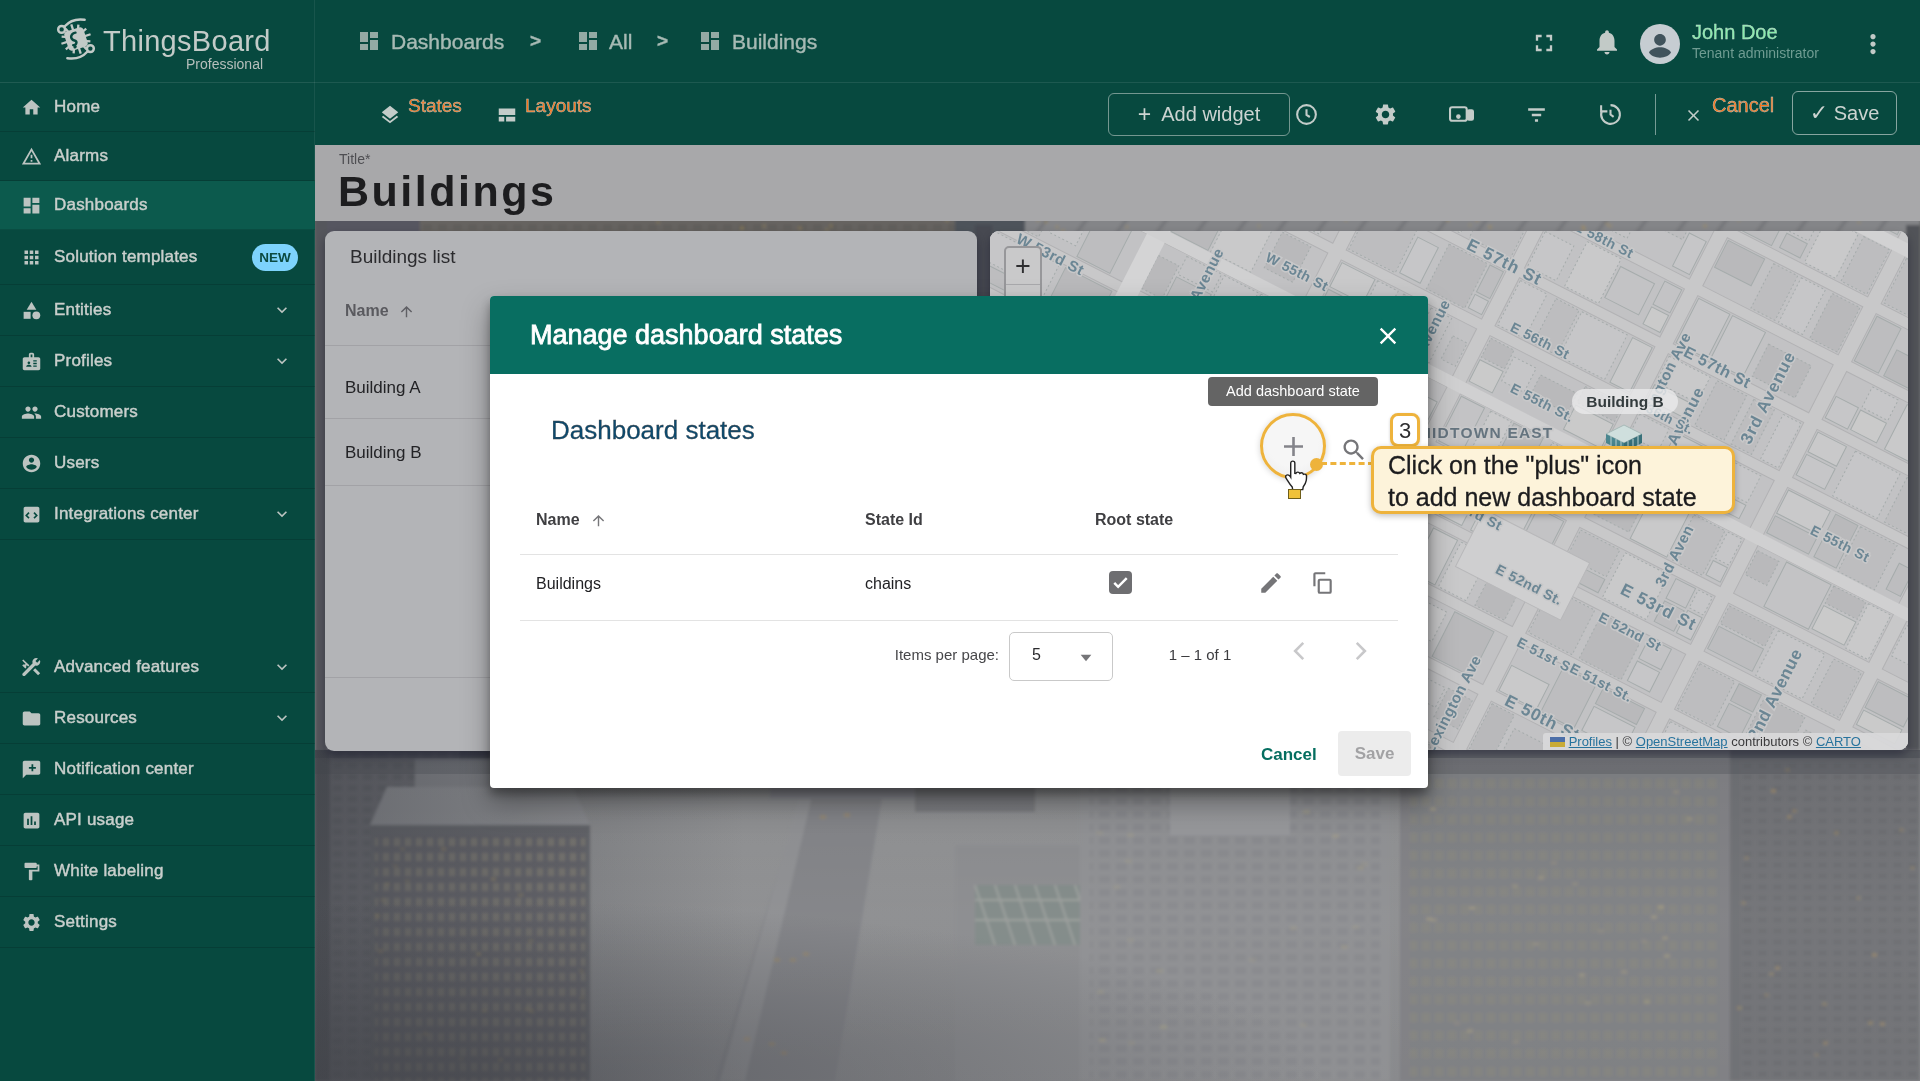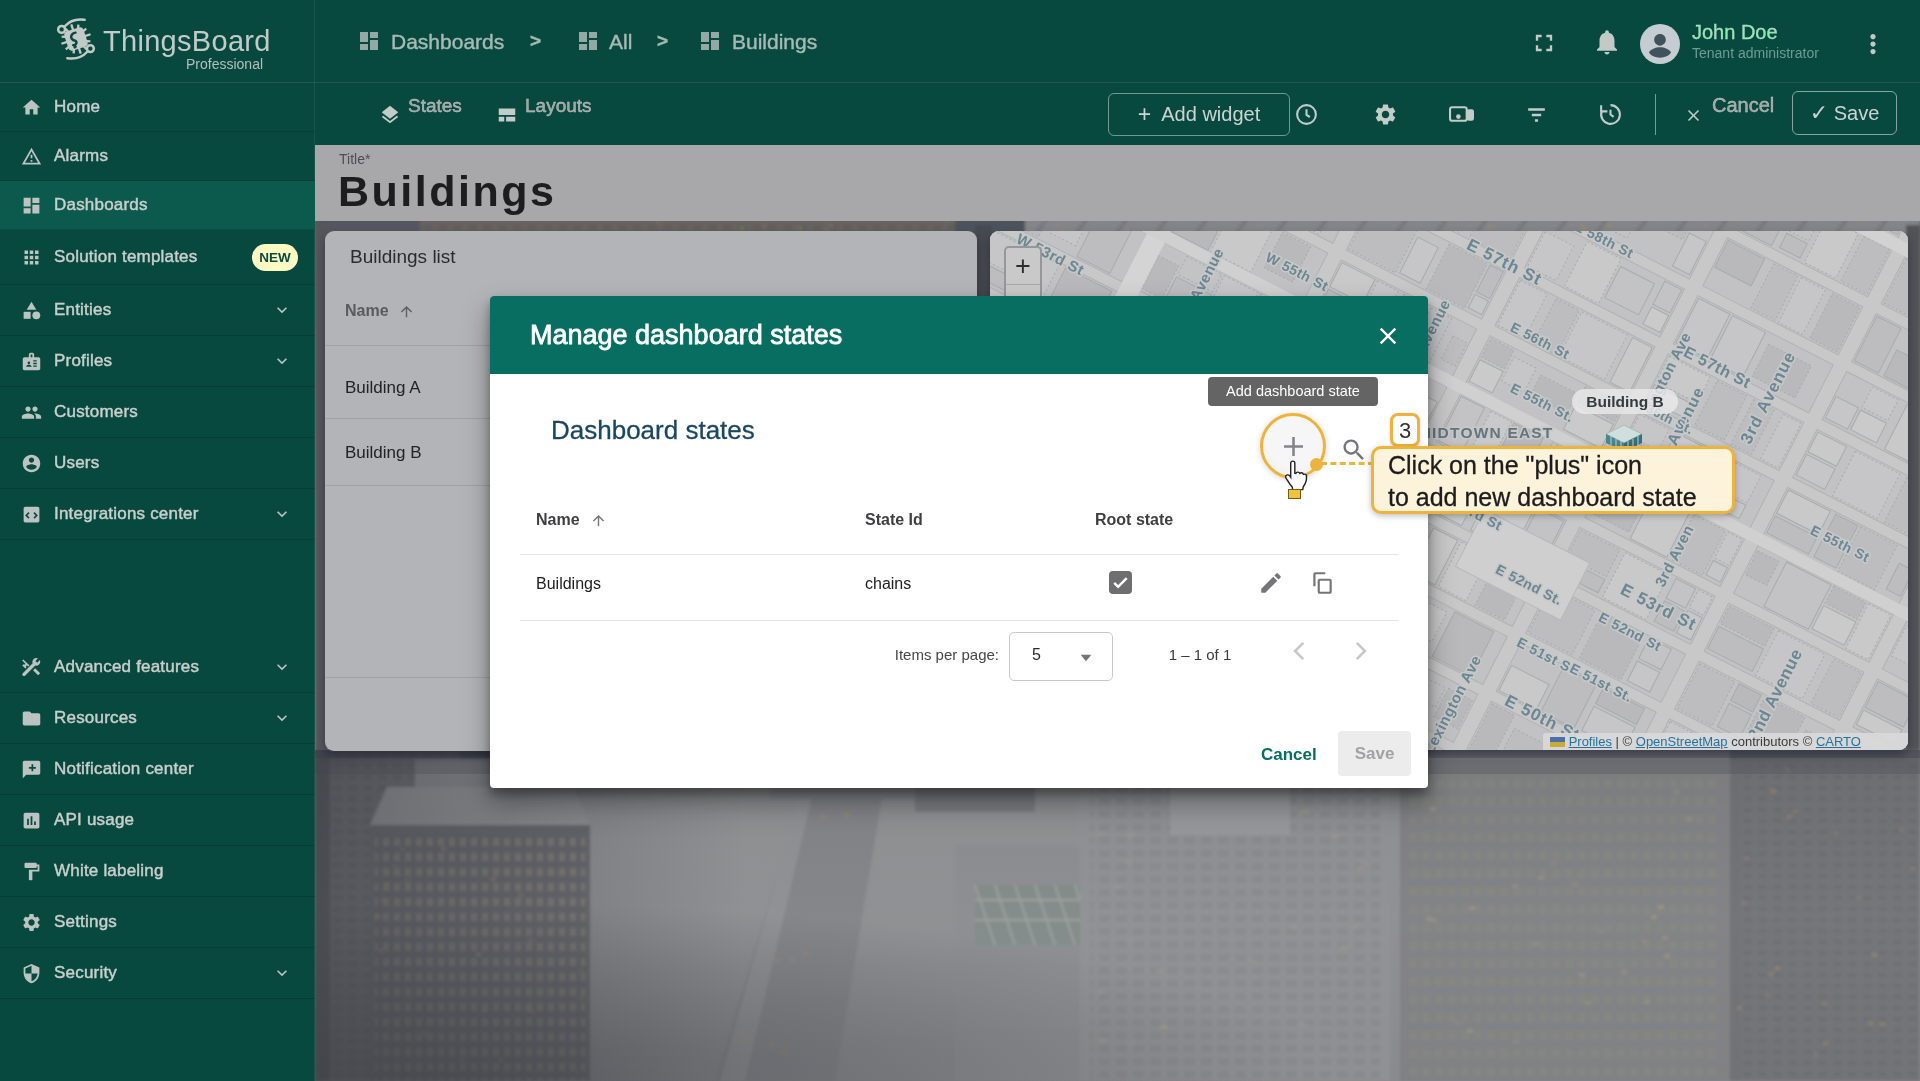--- a/index.html
+++ b/index.html
@@ -27,30 +27,30 @@
 #attrib .flag{display:inline-block;width:15px;height:10px;vertical-align:-1px}
 .bigB{position:absolute;left:1572px;top:389px;width:106px;height:25px;background:rgba(234,234,235,.8);border-radius:12.5px;font-size:15.5px;font-weight:700;color:#333b3d;text-align:center;line-height:25px}
 
 #sidebar{position:absolute;left:0;top:0;width:315px;height:1081px;background:#07493f;border-right:1px solid rgba(255,255,255,.07)}
 #logo{position:absolute;left:0;top:0;width:315px;height:83px;border-bottom:1px solid rgba(255,255,255,.1)}
 .nav{position:absolute;left:0;width:315px;display:flex;align-items:center;border-bottom:1px solid rgba(0,0,0,.14)}
 .nav .ic{position:absolute;left:21px;width:21px;height:21px}
 .nav .lb{position:absolute;left:54px;font-size:17px;color:#c9cfcc;font-weight:400;letter-spacing:.2px;-webkit-text-stroke:0.45px #c9cfcc}
 .nav .chev{position:absolute;left:272px;width:20px;height:20px}
 .nav.sel{background:#0c5a4d}
-.newb{position:absolute;left:252px;width:46px;height:27px;background:#fef9c3;border-radius:13.5px;color:#0b4a40;font-size:13.5px;font-weight:700;text-align:center;line-height:27px}
+.newb{position:absolute;left:252px;width:46px;height:27px;background:#7dd3fc;border-radius:13.5px;color:#0b4a40;font-size:13.5px;font-weight:700;text-align:center;line-height:27px}
 
 #topbar{position:absolute;left:315px;top:0;width:1605px;height:83px;background:#07493f;border-bottom:1px solid rgba(255,255,255,.09)}
 .crumb{position:absolute;top:30px;font-size:21px;color:#a7bab4;-webkit-text-stroke:0.4px #a7bab4}
 .crumbi{position:absolute;top:29px;width:24px;height:24px}
 #topbar .uname{position:absolute;left:1377px;top:21px;font-size:20px;color:#86efac;-webkit-text-stroke:0.3px #ccd3d0}
 #topbar .urole{position:absolute;left:1377px;top:45px;font-size:14px;color:#6f9c92}
 
 #toolbar{position:absolute;left:315px;top:84px;width:1605px;height:61px;background:#07493f}
-.tbtn{position:absolute;top:0;height:43px;display:flex;align-items:center;color:#a3a3a3;font-size:20px;-webkit-text-stroke:0.4px #c3ccc9}
+.tbtn{position:absolute;top:0;height:43px;display:flex;align-items:center;color:#f97316;font-size:20px;-webkit-text-stroke:0.4px #c3ccc9}
 #addw{position:absolute;left:793px;top:9px;width:182px;height:43px;border:1px solid rgba(205,215,212,.55);border-radius:6px;color:#ccd4d1;font-size:20px;text-align:center;line-height:41px}
 #saveb{position:absolute;left:1477px;top:7px;width:105px;height:44px;border:1px solid rgba(205,215,212,.65);border-radius:6px;color:#ccd4d1;font-size:20px;text-align:center;line-height:42px}
 .ticon{position:absolute;top:18px;width:25px;height:25px}
 
 #modal{position:absolute;left:490px;top:296px;width:938px;height:492px;background:#fff;border-radius:4px;box-shadow:0 14px 28px rgba(0,0,0,.35),0 6px 10px rgba(0,0,0,.3)}
 #mhead{position:absolute;left:0;top:0;width:100%;height:78px;background:#086e61;border-radius:4px 4px 0 0}
 #mhead .mt{position:absolute;left:40px;top:24px;font-size:27px;font-weight:400;color:#fff;letter-spacing:0px;-webkit-text-stroke:0.8px #fff}
 #mtitle2{position:absolute;left:61px;top:119px;font-size:26px;color:#0c4a6e;-webkit-text-stroke:0.3px #424245}
 .mth{position:absolute;top:215px;font-size:16px;font-weight:700;color:#3f3f42}
 .mtd{position:absolute;top:143px;font-size:16px;color:#212124}
@@ -1891,29 +1891,20 @@
           <path d="M18 4V3c0-.55-.45-1-1-1H5c-.55 0-1 .45-1 1v4c0 .55.45 1 1 1h12c.55 0 1-.45 1-1V6h1v4H9v11c0 .55.45 1 1 1h2c.55 0 1-.45 1-1v-9h8V4h-3z"></path>
         </svg>
         <div class="lb">White labeling</div>
       </div>
       <div class="nav" style="top:897px;height:51px">
         <svg class="ic" style="top:15px" viewBox="0 0 24 24" fill="#bcc4c1">
           <path d="M19.14 12.94c.04-.3.06-.61.06-.94 0-.32-.02-.64-.07-.94l2.03-1.58c.18-.14.23-.41.12-.61l-1.92-3.32c-.12-.22-.37-.29-.59-.22l-2.39.96c-.5-.38-1.03-.7-1.62-.94l-.36-2.54c-.04-.24-.24-.41-.48-.41h-3.84c-.24 0-.43.17-.47.41l-.36 2.54c-.59.24-1.13.57-1.62.94l-2.39-.96c-.22-.08-.47 0-.59.22L2.74 8.87c-.12.21-.08.47.12.61l2.03 1.58c-.05.3-.09.63-.09.94s.02.64.07.94l-2.03 1.58c-.18.14-.23.41-.12.61l1.92 3.32c.12.22.37.29.59.22l2.39-.96c.5.38 1.03.7 1.62.94l.36 2.54c.05.24.24.41.48.41h3.84c.24 0 .44-.17.47-.41l.36-2.54c.59-.24 1.13-.56 1.62-.94l2.39.96c.22.08.47 0 .59-.22l1.92-3.32c.12-.22.07-.47-.12-.61l-2.01-1.58zM12 15.6c-1.98 0-3.6-1.62-3.6-3.6s1.62-3.6 3.6-3.6 3.6 1.62 3.6 3.6-1.62 3.6-3.6 3.6z"></path>
         </svg>
         <div class="lb">Settings</div>
       </div>
-      <div class="nav" style="top:948px;height:51px">
-        <svg class="ic" style="top:15px" viewBox="0 0 24 24" fill="#bcc4c1">
-          <path d="M12 1L3 5v6c0 5.55 3.84 10.74 9 12 5.16-1.26 9-6.45 9-12V5l-9-4zm0 10.99h7c-.53 4.12-3.28 7.79-7 8.94V12H5V6.3l7-3.11v8.8z"></path>
-        </svg>
-        <div class="lb">Security</div>
-        <svg class="chev" style="top:15px" viewBox="0 0 24 24">
-          <path d="M7.4 8.6L12 13.2l4.6-4.6L18 10l-6 6-6-6z" fill="#bcc4c1"></path>
-        </svg>
-      </div>
     </aside>
 <header id="topbar">
 <svg class="crumbi" style="left:42px" viewBox="0 0 24 24" fill="#93aaa4">
         <path d="M3 13h8V3H3v10zm0 8h8v-6H3v6zm10 0h8V11h-8v10zm0-18v6h8V3h-8z"></path>
       </svg>
 <div class="crumb" style="left:76px">Dashboards</div>
 <div class="crumb" style="left:215px;font-size:19px;font-weight:700">&gt;</div>
 <svg class="crumbi" style="left:261px" viewBox="0 0 24 24" fill="#93aaa4">
         <path d="M3 13h8V3H3v10zm0 8h8v-6H3v6zm10 0h8V11h-8v10zm0-18v6h8V3h-8z"></path>
       </svg>

